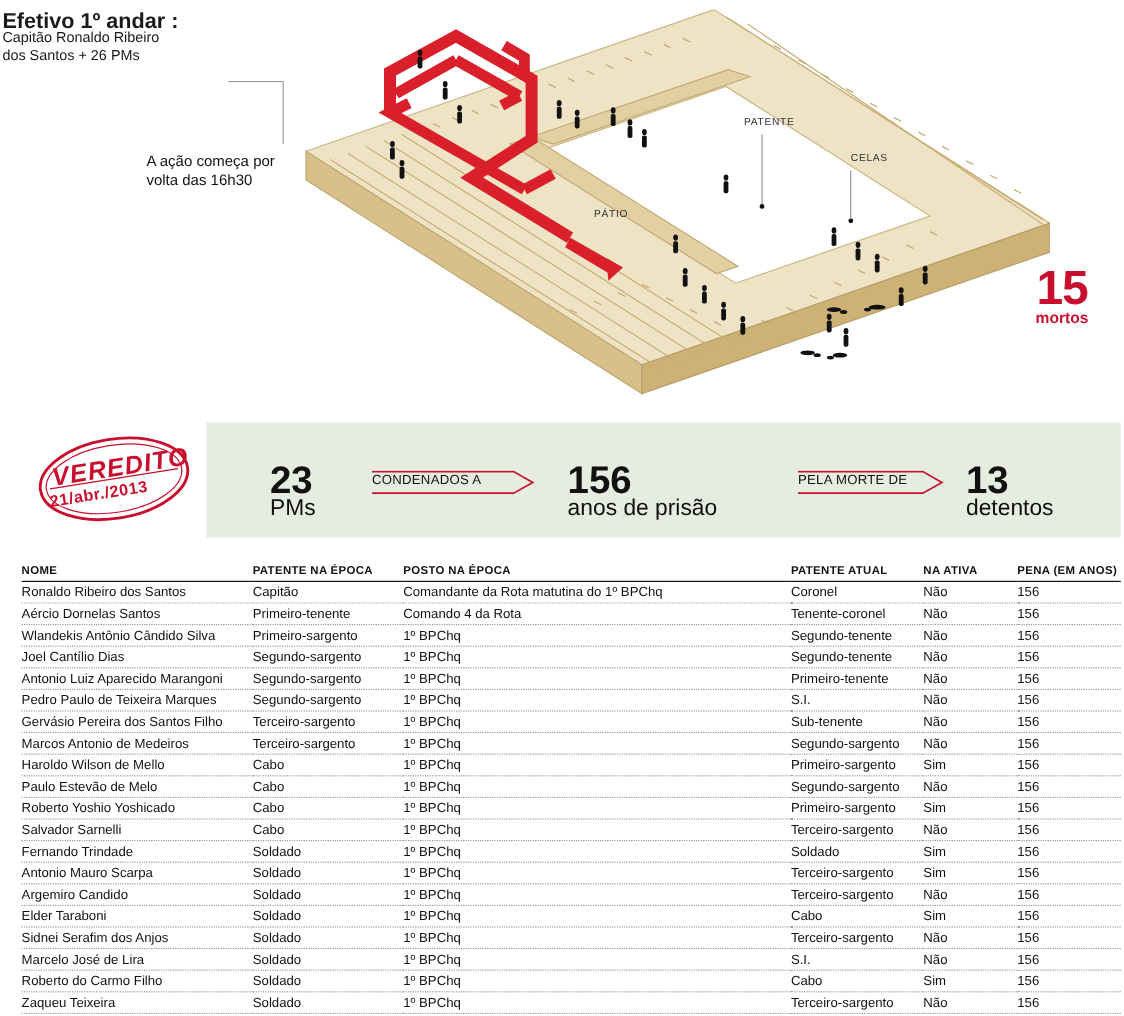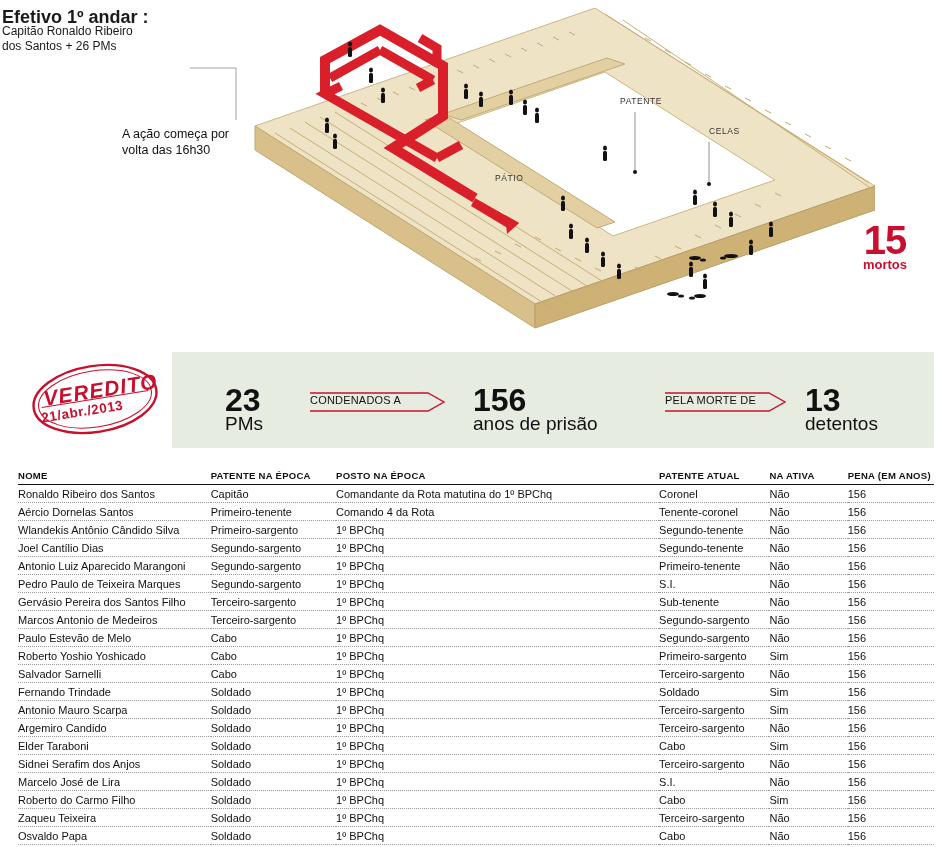--- a/index.html
+++ b/index.html
@@ -438,20 +438,28 @@
           </tr>
           <tr>
             <td class="col-nome">Marcos Antonio de Medeiros</td>
             <td class="col-patente">Terceiro-sargento</td>
             <td class="col-posto">1º BPChq</td>
             <td class="col-atual">Segundo-sargento</td>
             <td class="col-ativa">Não</td>
             <td class="col-pena">156</td>
           </tr>
           <tr>
+            <td class="col-nome">Haroldo Wilson de Mello</td>
+            <td class="col-patente">Cabo</td>
+            <td class="col-posto">1º BPChq</td>
+            <td class="col-atual">Primeiro-sargento</td>
+            <td class="col-ativa">Sim</td>
+            <td class="col-pena">156</td>
+          </tr>
+          <tr>
             <td class="col-nome">Paulo Estevão de Melo</td>
             <td class="col-patente">Cabo</td>
             <td class="col-posto">1º BPChq</td>
             <td class="col-atual">Segundo-sargento</td>
             <td class="col-ativa">Não</td>
             <td class="col-pena">156</td>
           </tr>
           <tr>
             <td class="col-nome">Roberto Yoshio Yoshicado</td>
             <td class="col-patente">Cabo</td>

